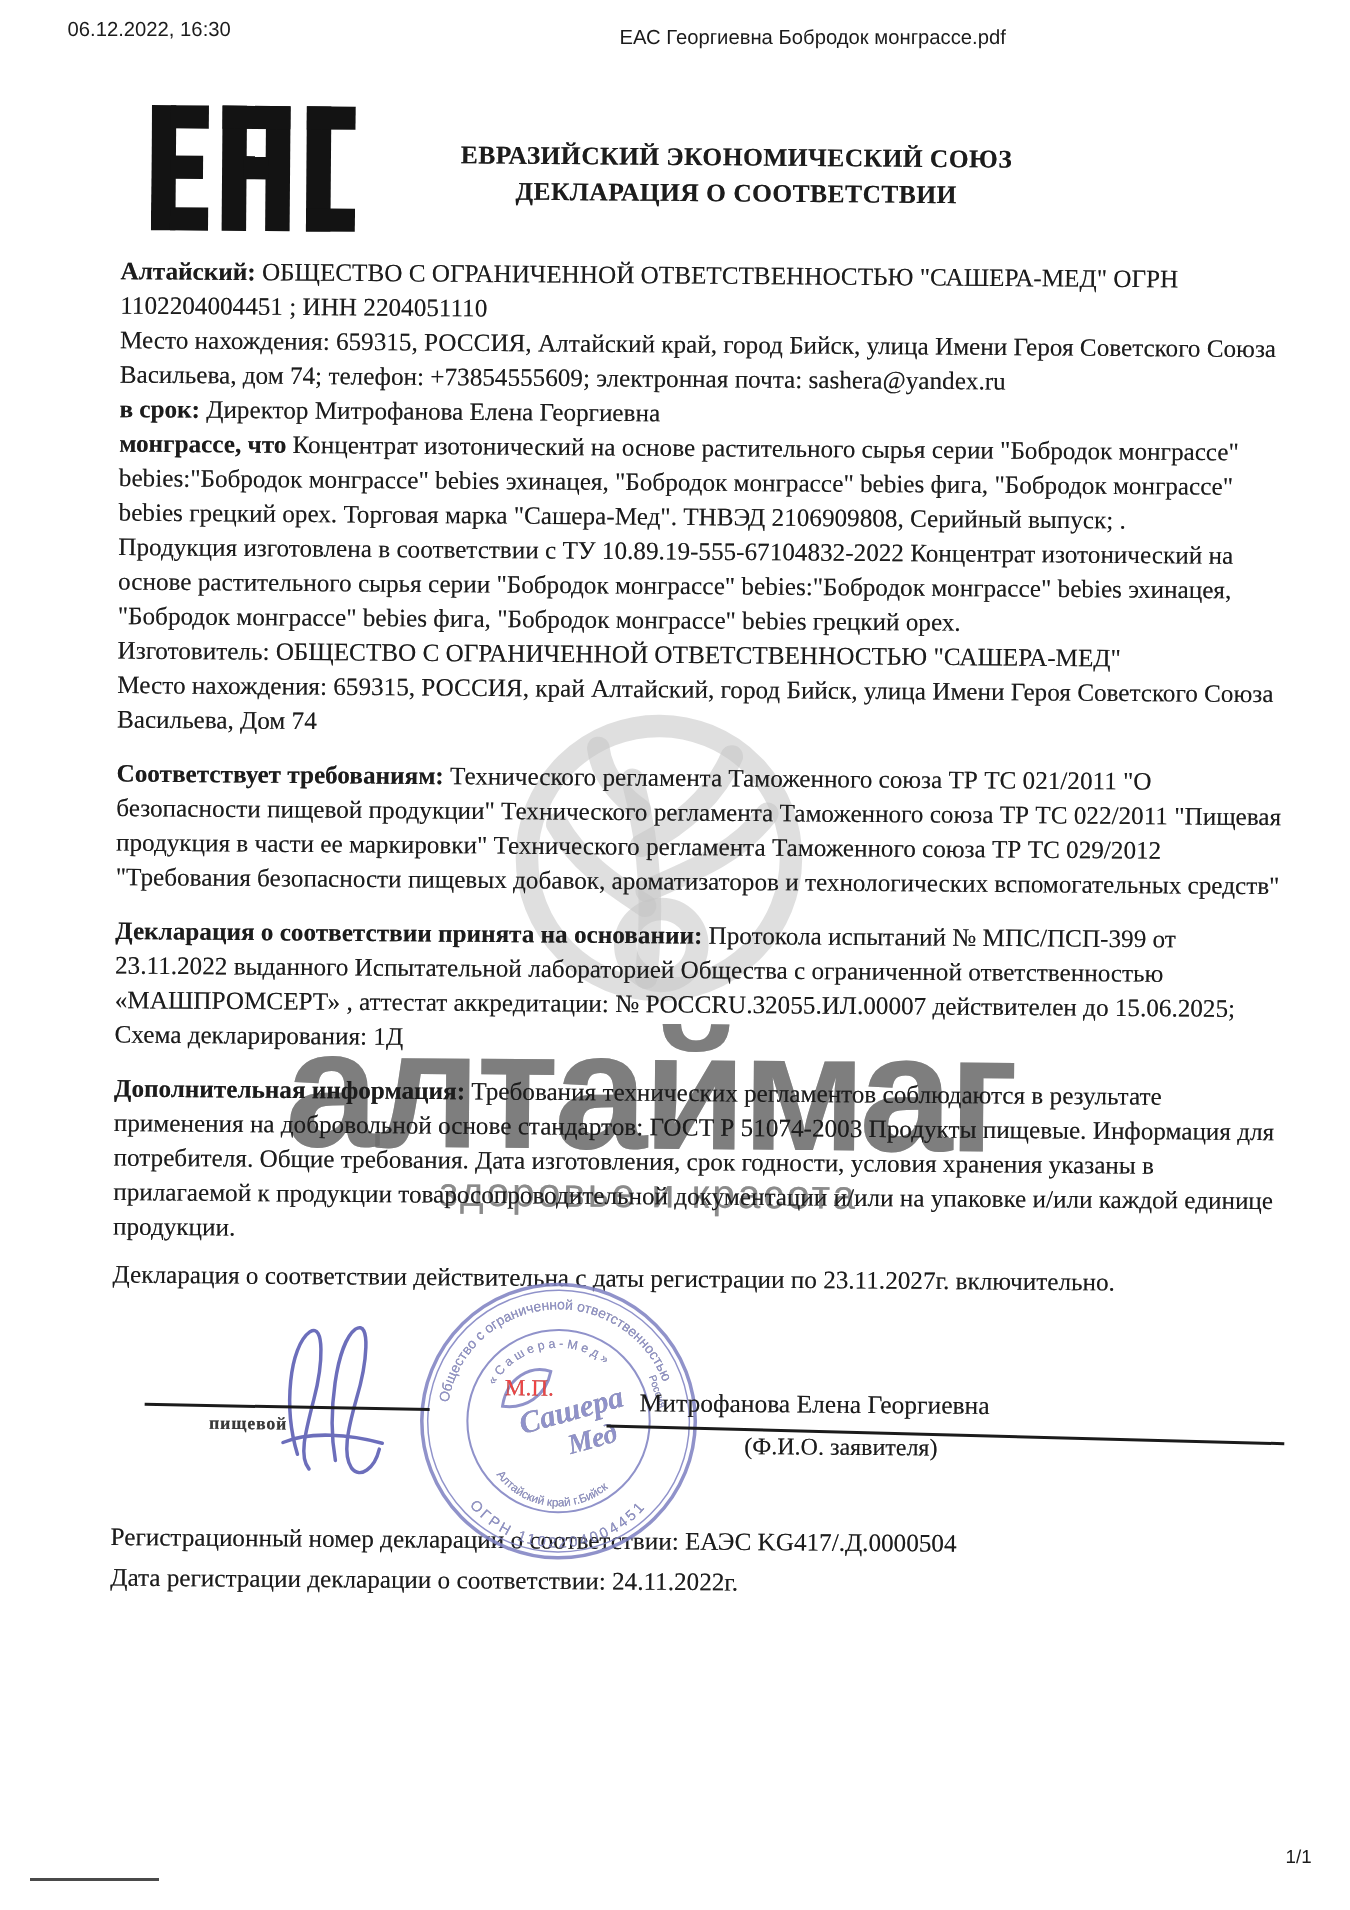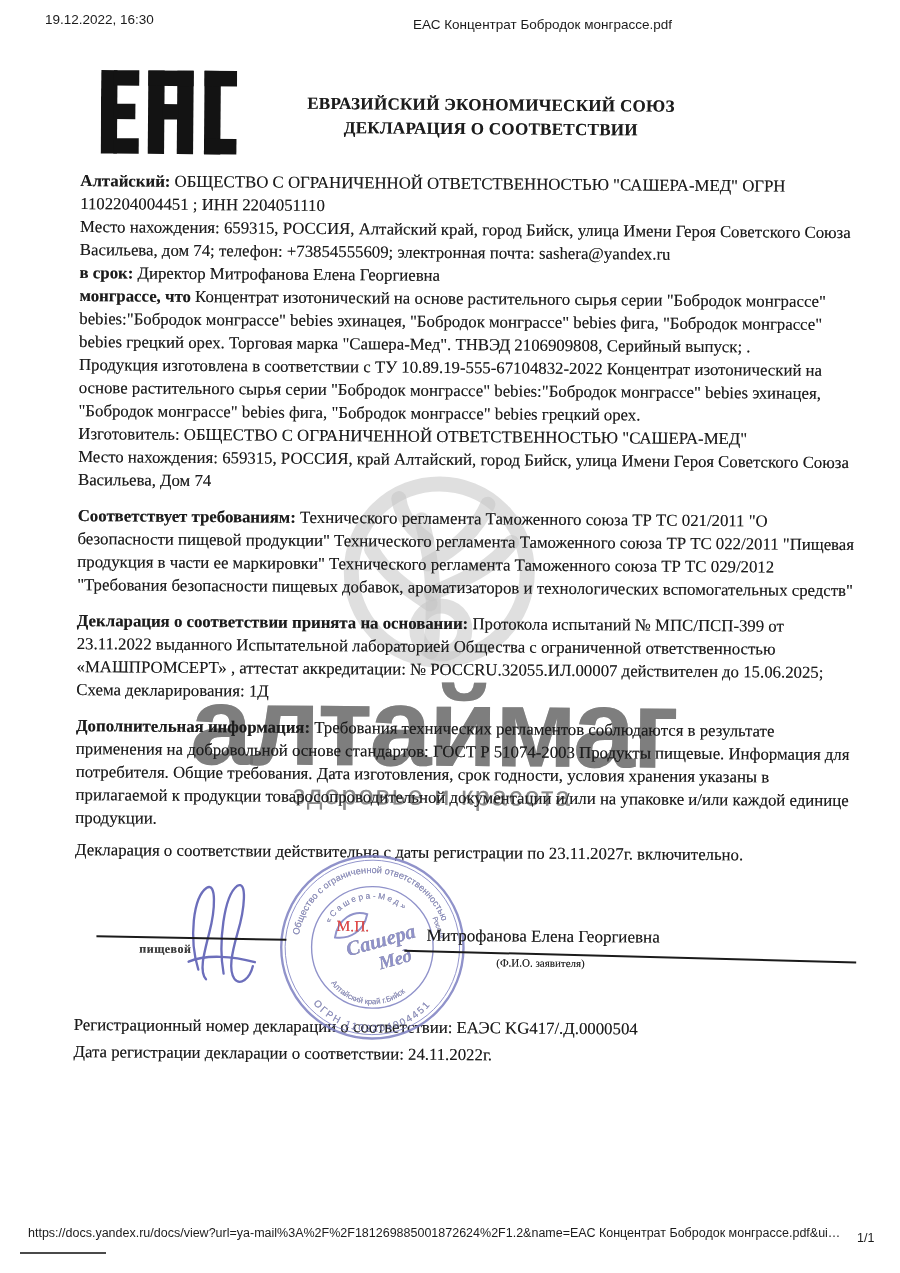--- a/index.html
+++ b/index.html
@@ -53,32 +53,31 @@
   .signature-svg{position:absolute;left:183px;top:878px;}
   .stamp{position:absolute;left:278px;top:850px;opacity:.88;}
   .mp-label{position:absolute;left:340px;top:918px;font-size:15.5px;color:#ef4444;z-index:4;}
   .line-left{position:absolute;left:100px;top:939px;width:190px;height:2px;background:#1b1b1b;
     transform:rotate(0.6deg);}
   .podpis{position:absolute;left:143px;top:944px;font-size:12px;font-weight:600;color:#3a3a3a;
     letter-spacing:.5px;}
   .signer-name{position:absolute;left:430px;top:926px;font-size:17px;}
   .line-right{position:absolute;left:408px;top:950px;width:452px;height:2px;background:#1b1b1b;
     transform:rotate(1.05deg);transform-origin:left center;}
-  .fio-caption{position:absolute;left:500px;top:956px;font-size:11px;}
+  .fio-caption{position:absolute;left:500px;top:956px;font-size:16px;}
 
   .reg-block{position:absolute;left:78px;top:1014px;width:786px;font-size:16.8px;line-height:27px;z-index:2;}
   .reg-block p{margin:0;}
 </style>
 </head>
 <body>
 
 <div class="chrome">
-  <span class="chrome-dt">19.12.2022, 16:30</span>
-  <span class="chrome-title">ЕАС Концентрат Бобродок монграссе.pdf</span>
-  <span class="chrome-url">https://docs.yandex.ru/docs/view?url=ya-mail%3A%2F%2F181269885001872624%2F1.2&amp;name=ЕАС Концентрат Бобродок монграссе.pdf&amp;ui…</span>
+  <span class="chrome-dt">06.12.2022, 16:30</span>
+  <span class="chrome-title">ЕАС Георгиевна Бобродок монграссе.pdf</span>
   <span class="chrome-page">1/1</span>
   <div class="chrome-rule"></div>
 </div>
 
 <div class="scan">
 
   <div class="wm wm-emblem">
     <svg width="200" height="210" viewBox="-100 -100 200 210">
       <g fill="none" stroke="#c4c4c4" stroke-opacity="0.55" stroke-width="15" stroke-linecap="round">
         <circle cx="0" cy="0" r="88"></circle>

